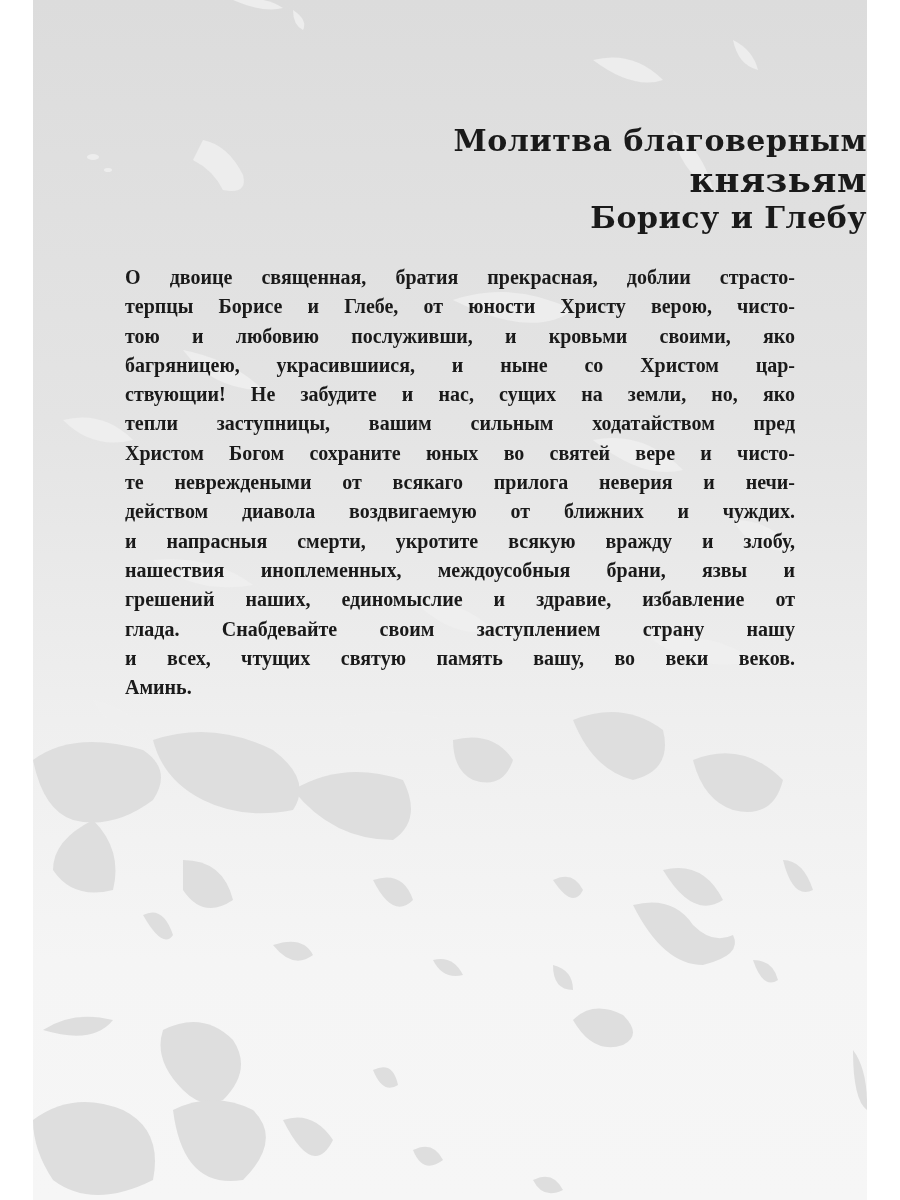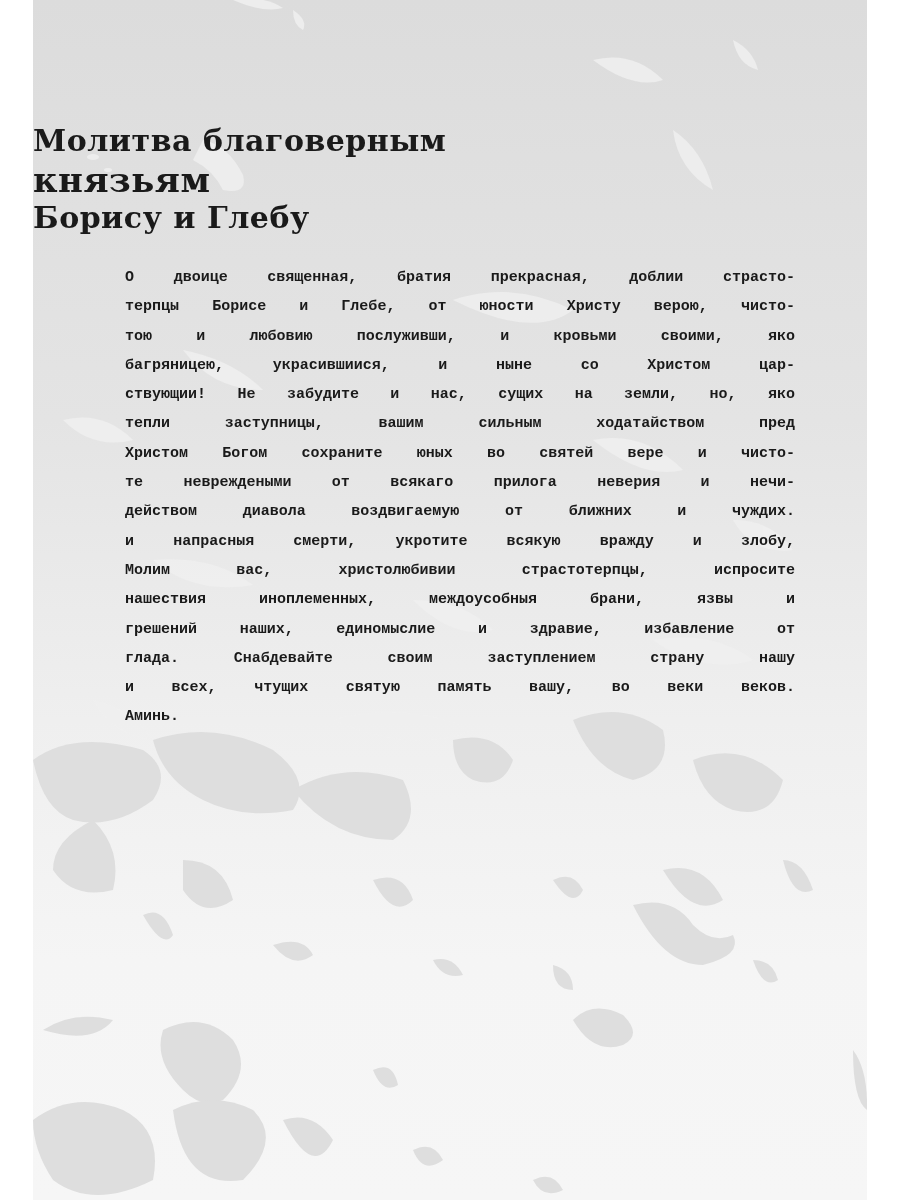--- a/index.html
+++ b/index.html
@@ -22,39 +22,39 @@
     .texture {
       position: absolute;
       left: 0; top: 0;
       width: 834px; height: 1200px;
     }
     .title {
       position: absolute;
       left: 0;
       width: 834px;
       top: 122px;
-      text-align: left;
+      text-align: right;
       font-family: "DejaVu Serif", serif;
       font-weight: bold;
       color: #1a1a1a;
       font-size: 30px;
       line-height: 38.5px;
       letter-spacing: 0.5px;
     }
     .title div { white-space: nowrap; }
     .title .small { font-size: 34px; }
     .body-text {
       position: absolute;
       left: 92px;
       top: 263px;
       width: 670px;
-      font-family: Liberation Mono, monospace;
+      font-family: Liberation Serif, serif;
       font-weight: bold;
       color: #1a1a1a;
-      font-size: 15px;
+      font-size: 20px;
       line-height: 29.3px;
     }
     .body-text .line {
       display: block;
       white-space: nowrap;
       text-align: justify;
       text-align-last: justify;
       height: 29.3px;
     }
     .body-text .line.last {
@@ -130,20 +130,19 @@
     <span class="line">О двоице священная, братия прекрасная, доблии страсто-</span>
     <span class="line">терпцы Борисе и Глебе, от юности Христу верою, чисто-</span>
     <span class="line">тою и любовию послуживши, и кровьми своими, яко</span>
     <span class="line">багряницею, украсившиися, и ныне со Христом цар-</span>
     <span class="line">ствующии! Не забудите и нас, сущих на земли, но, яко</span>
     <span class="line">тепли заступницы, вашим сильным ходатайством пред</span>
     <span class="line">Христом Богом сохраните юных во святей вере и чисто-</span>
     <span class="line">те невреждеными от всякаго прилога неверия и нечи-</span>
     <span class="line">действом диавола воздвигаемую от ближних и чуждих.</span>
     <span class="line">и напрасныя смерти, укротите всякую вражду и злобу,</span>
-    <span class="line">Молим вас, христолюбивии страстотерпцы, испросите</span>
     <span class="line">нашествия иноплеменных, междоусобныя брани, язвы и</span>
     <span class="line">грешений наших, единомыслие и здравие, избавление от</span>
     <span class="line">глада. Снабдевайте своим заступлением страну нашу</span>
     <span class="line">и всех, чтущих святую память вашу, во веки веков.</span>
     <span class="line last">Аминь.</span>
   </div>
 </div>
 
 </body></html>

